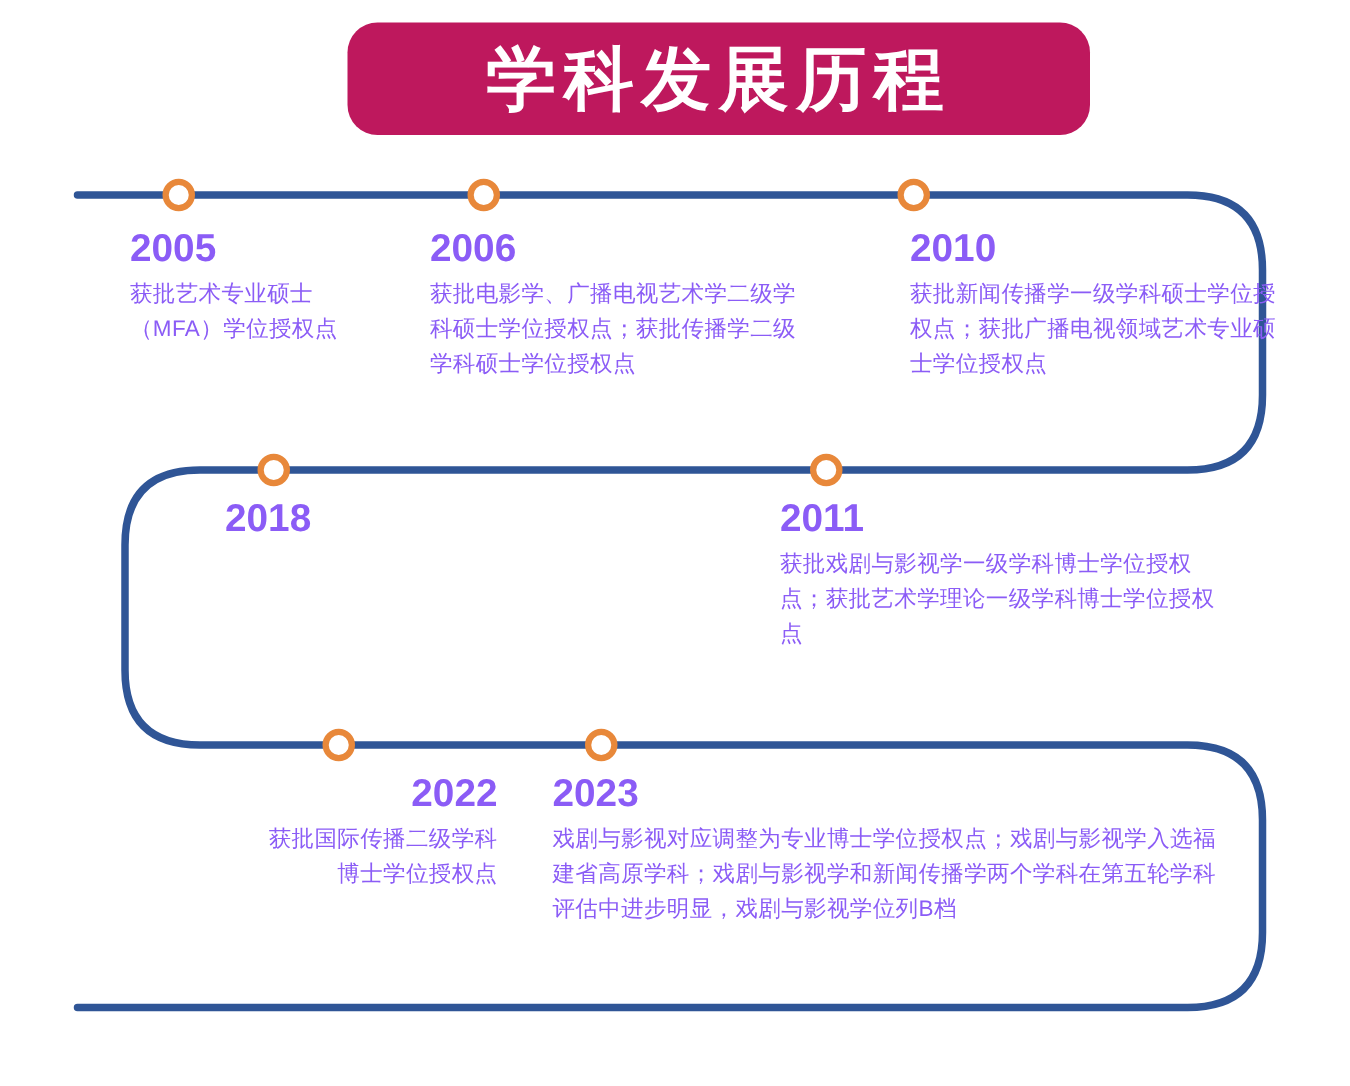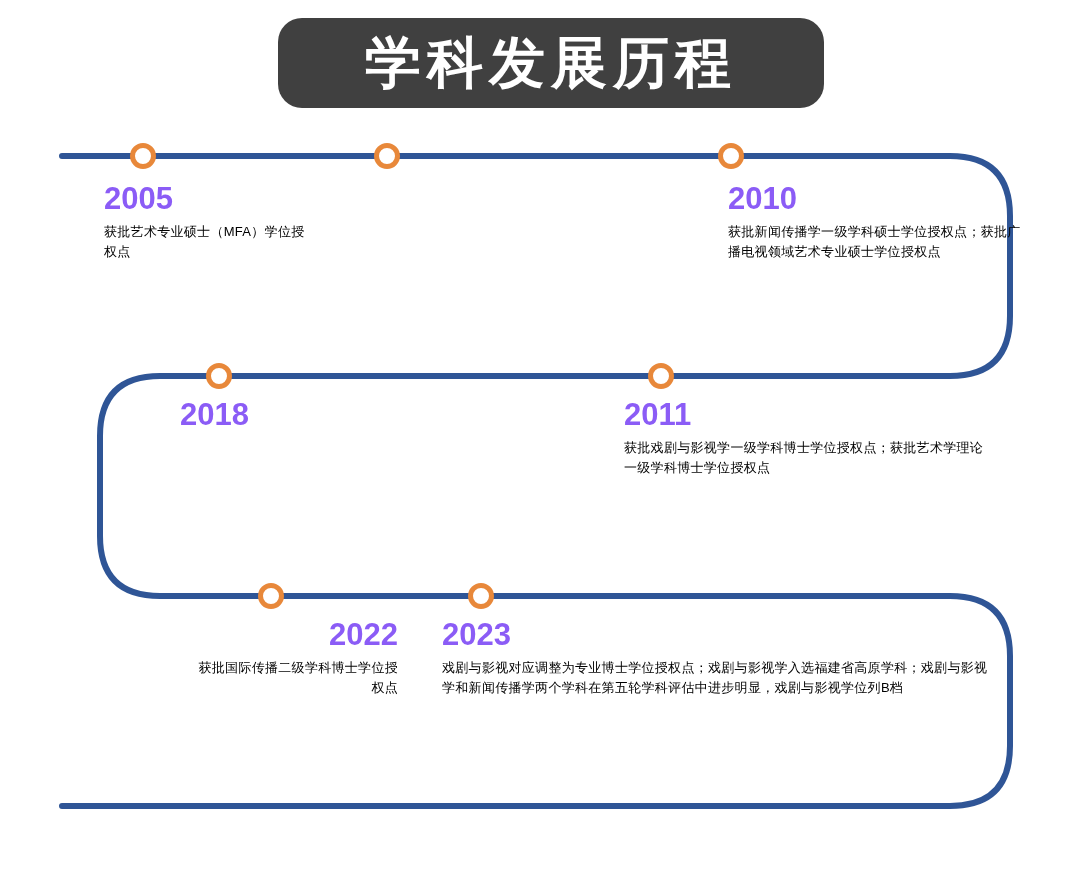--- a/index.html
+++ b/index.html
@@ -17,23 +17,23 @@
   #canvas {
     position: relative;
     width: 1080px;
     height: 869px;
   }
   
   .title-pill {
     position: absolute;
     left: 278px;
     top: 18px;
-    width: 546px;
+    width: 594px;
     height: 90px;
-    background: #404040;
+    background: #be185d;
     border-radius: 24px;
     display: flex;
     align-items: center;
     justify-content: center;
     box-sizing: border-box;
     text-align: right;
   }
   .title-pill .title-text {
     color: #ffffff;
     font-size: 56px;
@@ -71,22 +71,22 @@
   }
   .entry .year {
     color: #8b5cf6;
     font-size: 31px;
     font-weight: bold;
     line-height: 1.1;
     margin-bottom: 6px;
     font-family: "Liberation Sans", sans-serif;
   }
   .entry .desc {
-    color: #000000;
-    font-size: 13px;
+    color: #8b5cf6;
+    font-size: 18px;
     line-height: 1.55;
     font-family: "Liberation Sans", sans-serif;
     letter-spacing: 0.3px;
   }
   .entry.align-right .year,
   .entry.align-right .desc {
     text-align: right;
   }
 </style>
 </head>
@@ -109,20 +109,24 @@
   <div class="node-dot" style="left:206px; top:363px;"></div>
   <div class="node-dot" style="left:648px; top:363px;"></div>
   <div class="node-dot" style="left:258px; top:583px;"></div>
   <div class="node-dot" style="left:468px; top:583px;"></div>
 
   <div class="entry" style="left:104px; top:182px; width:208px;">
     <div class="year">2005</div>
     <div class="desc">获批艺术专业硕士（MFA）学位授权点</div>
   </div>
 
+  <div class="entry" style="left:344px; top:182px; width:310px;">
+    <div class="year">2006</div>
+    <div class="desc">获批电影学、广播电视艺术学二级学科硕士学位授权点；获批传播学二级学科硕士学位授权点</div>
+  </div>
 
   <div class="entry" style="left:728px; top:182px; width:300px;">
     <div class="year">2010</div>
     <div class="desc">获批新闻传播学一级学科硕士学位授权点；获批广播电视领域艺术专业硕士学位授权点</div>
   </div>
 
   <div class="entry" style="left:180px; top:398px; width:400px;">
     <div class="year">2018</div>
   </div>
 

